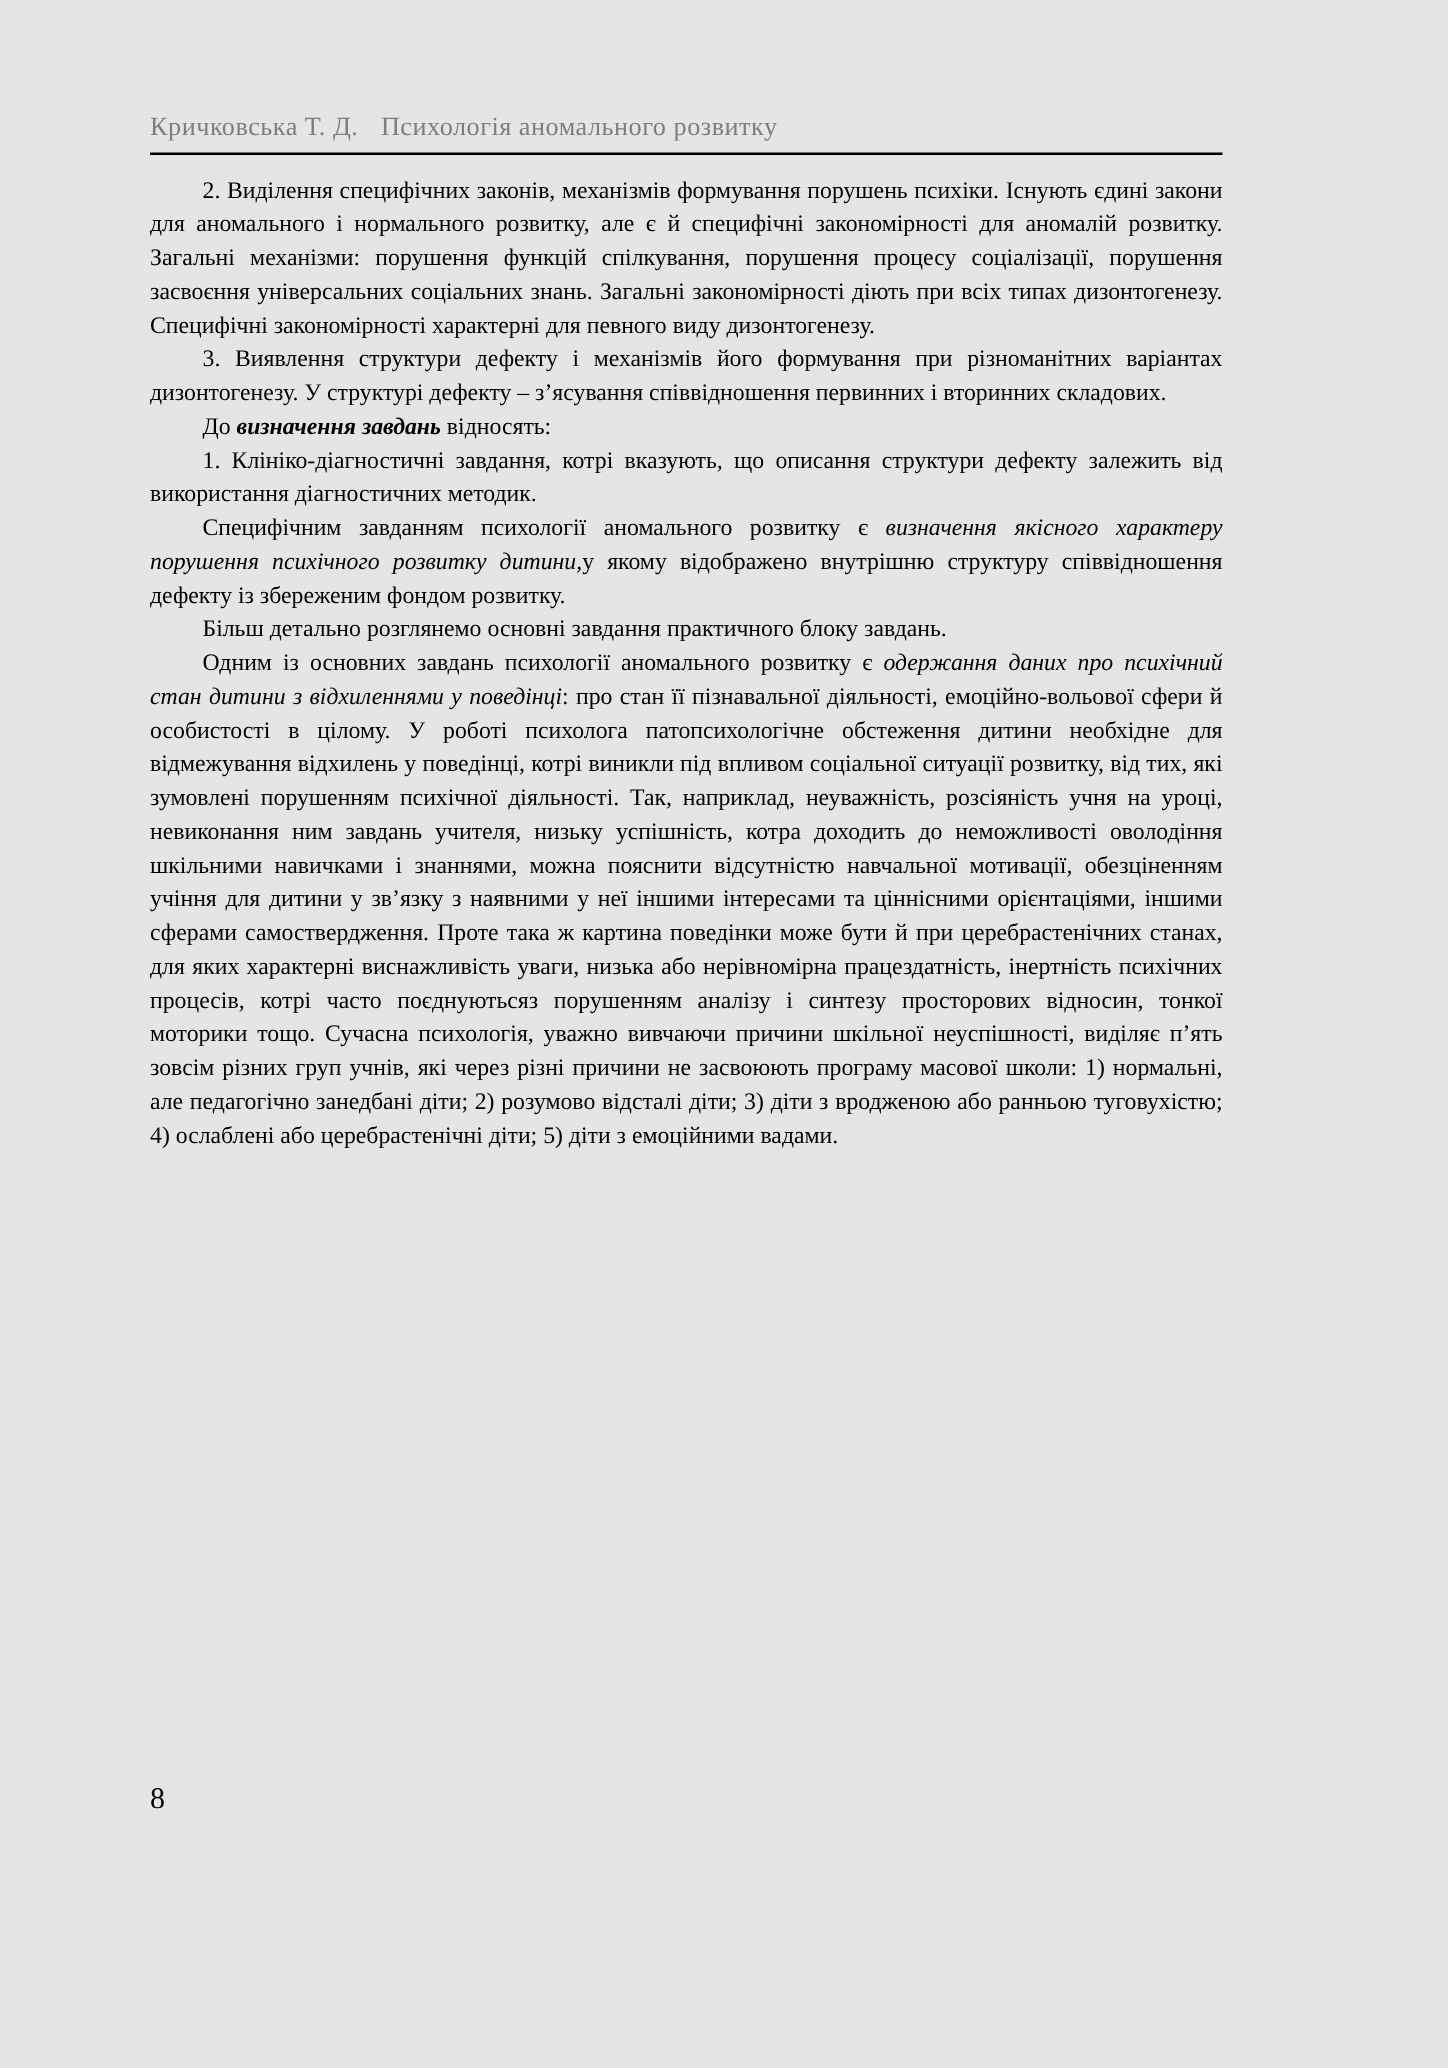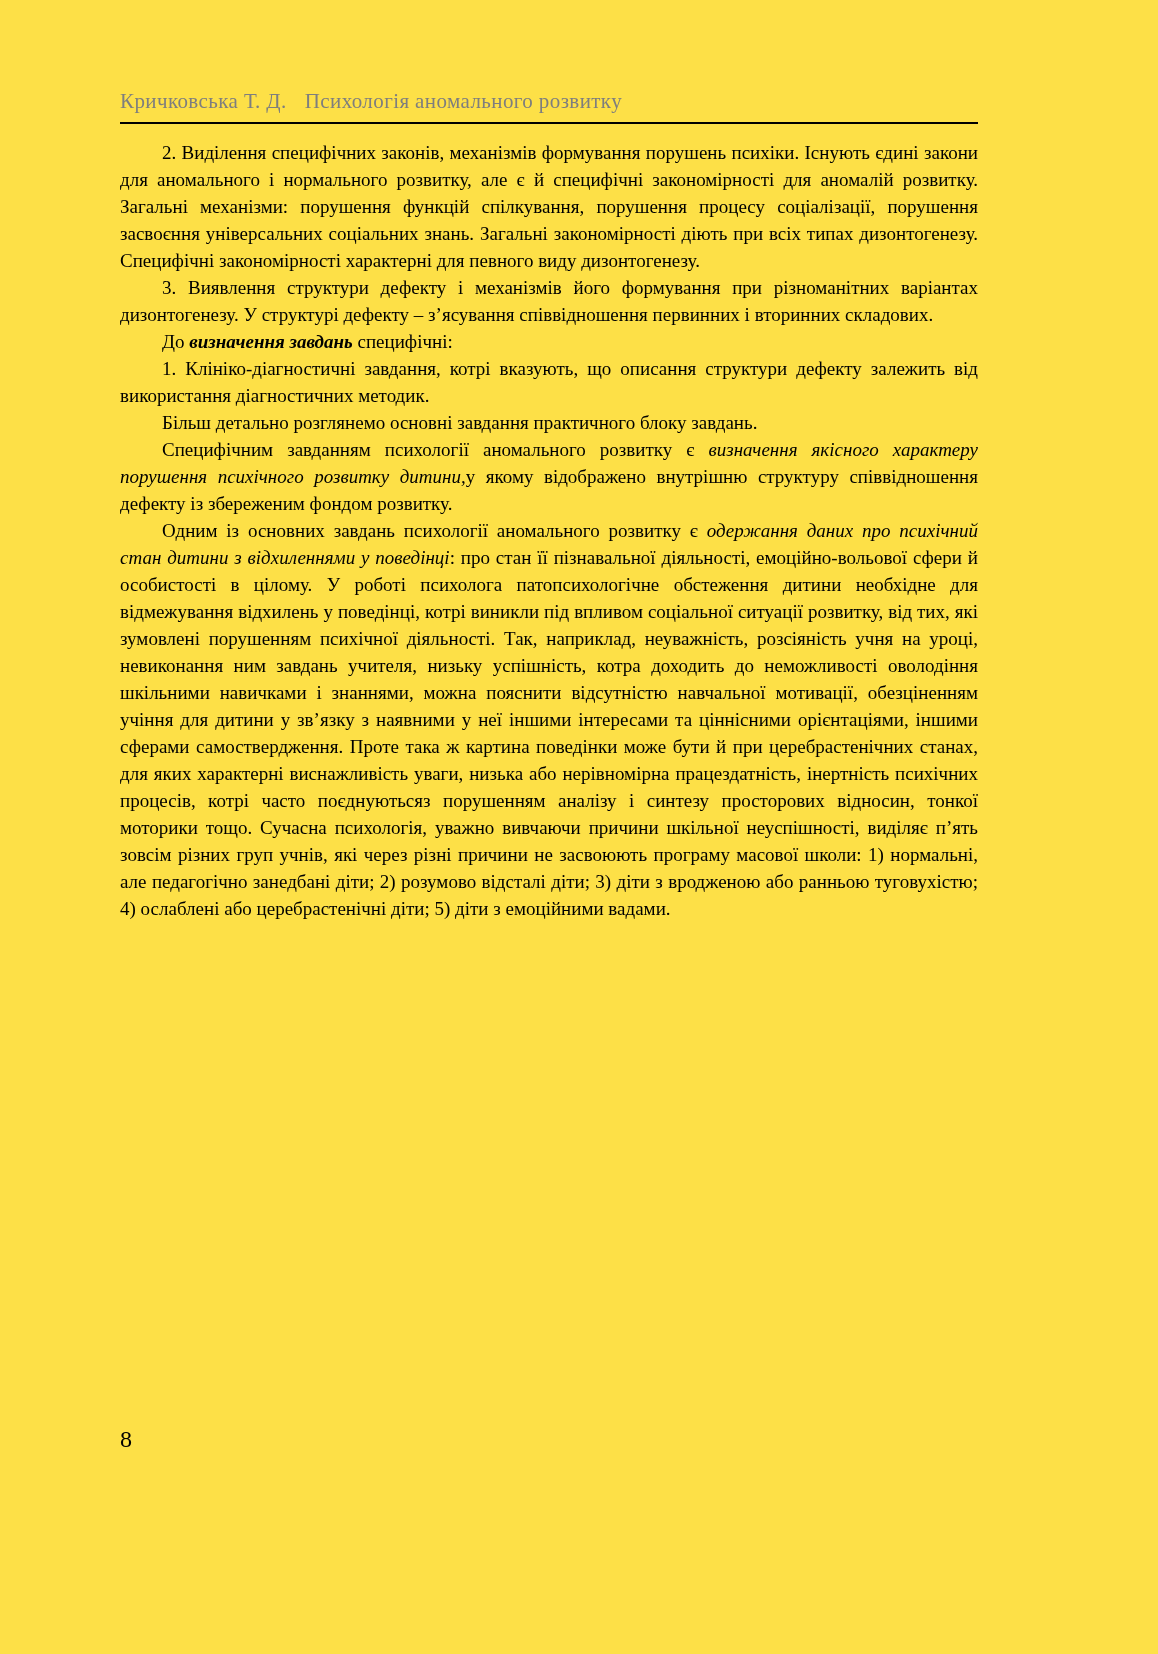--- a/index.html
+++ b/index.html
@@ -5,21 +5,21 @@
   * { margin: 0; padding: 0; box-sizing: border-box; }
   html, body { background: #ffffff; }
   body {
     width: 1158px;
     height: 1654px;
     position: relative;
     overflow: hidden;
     font-family: "Liberation Serif", serif;
     color: #000000;
   }
-  .page { position: absolute; inset: 0; background: #fde047; }
+  .page { position: absolute; inset: 0; background: #e5e5e5; }
 
   .running-header {
     position: absolute;
     left: 120px;
     top: 88px;
     width: 858px;
     font-size: 21px;
     line-height: 26px;
     color: #7e7e7e;
     letter-spacing: 0.4px;
@@ -67,22 +67,22 @@
 
   <header class="running-header">
     <span class="hdr-author">Кричковська Т. Д.</span><span>Психологія аномального розвитку</span>
   </header>
 
   <div class="header-rule"></div>
 
   <main class="body-text" id="paragraphs">
       <p class="para"><span class="run normal">2. Виділення специфічних законів, механізмів формування порушень психіки. Існують єдині закони для аномального і нормального розвитку, але є й специфічні закономірності для аномалій розвитку. Загальні механізми: порушення функцій спілкування, порушення процесу соціалізації, порушення засвоєння універсальних соціальних знань. Загальні закономірності діють при всіх типах дизонтогенезу. Специфічні закономірності характерні для певного виду дизонтогенезу.</span></p>
       <p class="para"><span class="run normal">3. Виявлення структури дефекту і механізмів його формування при різноманітних варіантах дизонтогенезу. У структурі дефекту – з’ясування співвідношення первинних і вторинних складових.</span></p>
-      <p class="para"><span class="run normal">До </span><span class="run bold-italic">визначення завдань</span><span class="run normal"> специфічні:</span></p>
+      <p class="para"><span class="run normal">До </span><span class="run bold-italic">визначення завдань</span><span class="run normal"> відносять:</span></p>
       <p class="para"><span class="run normal">1. </span><span class="run underline">Клініко-діагностичні завдання,</span><span class="run normal"> котрі вказують, що описання структури дефекту залежить від використання діагностичних методик.</span></p>
+      <p class="para"><span class="run normal">Специфічним завданням психології аномального розвитку є </span><span class="run italic">визначення якісного характеру порушення психічного розвитку дитини,</span><span class="run normal">у якому відображено внутрішню структуру співвідношення дефекту із збереженим фондом розвитку.</span></p>
       <p class="para"><span class="run normal">Більш детально розглянемо основні завдання практичного блоку завдань.</span></p>
-      <p class="para"><span class="run normal">Специфічним завданням психології аномального розвитку є </span><span class="run italic">визначення якісного характеру порушення психічного розвитку дитини,</span><span class="run normal">у якому відображено внутрішню структуру співвідношення дефекту із збереженим фондом розвитку.</span></p>
       <p class="para"><span class="run normal">Одним із основних завдань психології аномального розвитку є </span><span class="run italic">одержання даних про психічний стан дитини з відхиленнями у поведінці</span><span class="run normal">: про стан її пізнавальної діяльності, емоційно-вольової сфери й особистості в цілому. У роботі психолога патопсихологічне обстеження дитини необхідне для відмежування відхилень у поведінці, котрі виникли під впливом соціальної ситуації розвитку, від тих, які зумовлені порушенням психічної діяльності. Так, наприклад, неуважність, розсіяність учня на уроці, невиконання ним завдань учителя, низьку успішність, котра доходить до неможливості оволодіння шкільними навичками і знаннями, можна пояснити відсутністю навчальної мотивації, обезціненням учіння для дитини у зв’язку з наявними у неї іншими інтересами та ціннісними орієнтаціями, іншими сферами самоствердження. Проте така ж картина поведінки може бути й при церебрастенічних станах, для яких характерні виснажливість уваги, низька або нерівномірна працездатність, інертність психічних процесів, котрі часто поєднуютьсяз порушенням аналізу і синтезу просторових відносин, тонкої моторики тощо. Сучасна психологія, уважно вивчаючи причини шкільної неуспішності, виділяє п’ять зовсім різних груп учнів, які через різні причини не засвоюють програму масової школи: 1) нормальні, але педагогічно занедбані діти; 2) розумово відсталі діти; 3) діти з вродженою або ранньою туговухістю; 4) ослаблені або церебрастенічні діти; 5) діти з емоційними вадами.</span></p>
     </main>
 
   <div class="page-number">8</div>
 
 </div>
 
 </body></html>

